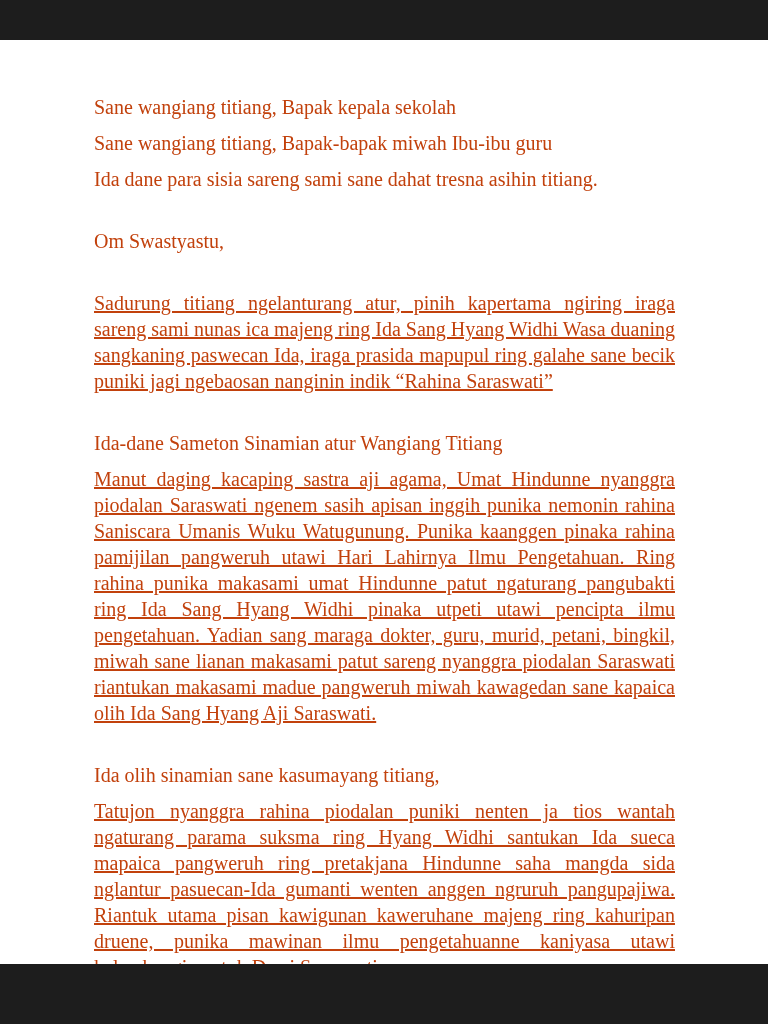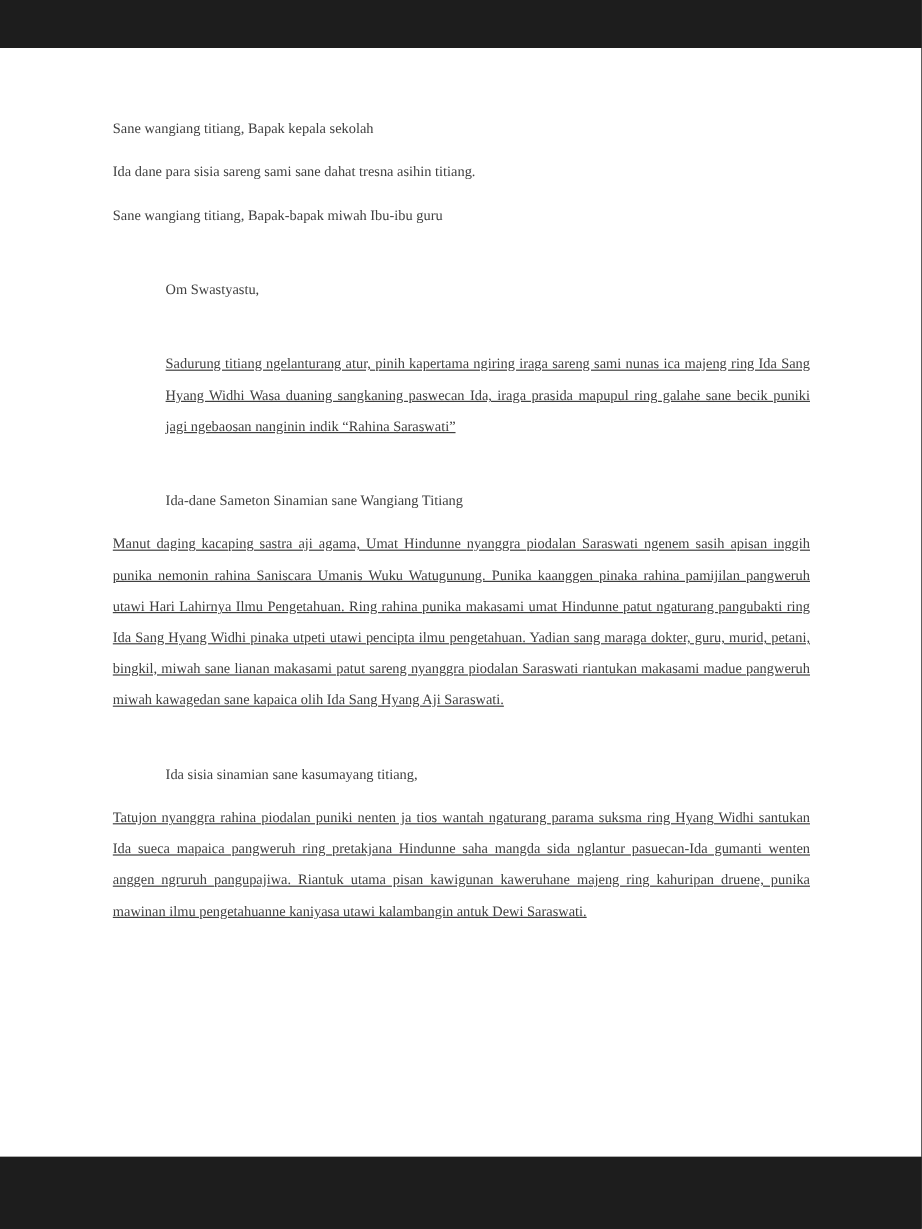--- a/index.html
+++ b/index.html
@@ -32,49 +32,48 @@
     position: absolute;
     left: 0; top: 40px;
     width: 768px; height: 924px;
     background: #ffffff;
     box-sizing: border-box;
     padding: 54px 93px 0 94px;
     color: #141414;
   }
   .doc-page p {
     margin: 0 0 10px 0;
-    font-size: 12px;
+    font-size: 20px;
     line-height: 26px;
-    color: #404040;
+    color: #c2410c;
   }
   .doc-page p.section-gap {
     margin-top: 36px;
-    margin-left: 44px;
   }
   .doc-page p.para {
     text-align: justify;
     text-decoration: underline;
   }
 </style>
 </head>
 <body>
 
 <div class="viewer">
 
   <div class="viewer-bar-top"></div>
 
   <div class="doc-page">
     <p class="line">Sane wangiang titiang, Bapak kepala sekolah</p>
+    <p class="line">Sane wangiang titiang, Bapak-bapak miwah Ibu-ibu guru</p>
     <p class="line">Ida dane para sisia sareng sami sane dahat tresna asihin titiang.</p>
-    <p class="line">Sane wangiang titiang, Bapak-bapak miwah Ibu-ibu guru</p>
     <p class="line section-gap">Om Swastyastu,</p>
     <p class="para section-gap">Sadurung titiang ngelanturang atur, pinih kapertama ngiring iraga sareng sami nunas ica majeng ring Ida Sang Hyang Widhi Wasa duaning sangkaning paswecan Ida, iraga prasida mapupul ring galahe sane becik puniki jagi ngebaosan nanginin indik “Rahina Saraswati”</p>
-    <p class="line section-gap">Ida-dane Sameton Sinamian sane Wangiang Titiang</p>
+    <p class="line section-gap">Ida-dane Sameton Sinamian atur Wangiang Titiang</p>
     <p class="para">Manut daging kacaping sastra aji agama, Umat Hindunne nyanggra piodalan Saraswati ngenem sasih apisan inggih punika nemonin rahina Saniscara Umanis Wuku Watugunung. Punika kaanggen pinaka rahina pamijilan pangweruh utawi Hari Lahirnya Ilmu Pengetahuan. Ring rahina punika makasami umat Hindunne patut ngaturang pangubakti ring Ida Sang Hyang Widhi pinaka utpeti utawi pencipta ilmu pengetahuan. Yadian sang maraga dokter, guru, murid, petani, bingkil, miwah sane lianan makasami patut sareng nyanggra piodalan Saraswati riantukan makasami madue pangweruh miwah kawagedan sane kapaica olih Ida Sang Hyang Aji Saraswati.</p>
-    <p class="line section-gap">Ida sisia sinamian sane kasumayang titiang,</p>
+    <p class="line section-gap">Ida olih sinamian sane kasumayang titiang,</p>
     <p class="para">Tatujon nyanggra rahina piodalan puniki nenten ja tios wantah ngaturang parama suksma ring Hyang Widhi santukan Ida sueca mapaica pangweruh ring pretakjana Hindunne saha mangda sida nglantur pasuecan-Ida gumanti wenten anggen ngruruh pangupajiwa. Riantuk utama pisan kawigunan kaweruhane majeng ring kahuripan druene, punika mawinan ilmu pengetahuanne kaniyasa utawi kalambangin antuk Dewi Saraswati.</p>
   </div>
 
   <div class="viewer-bar-bottom">
     
   </div>
 
 </div>
 
 </body></html>

